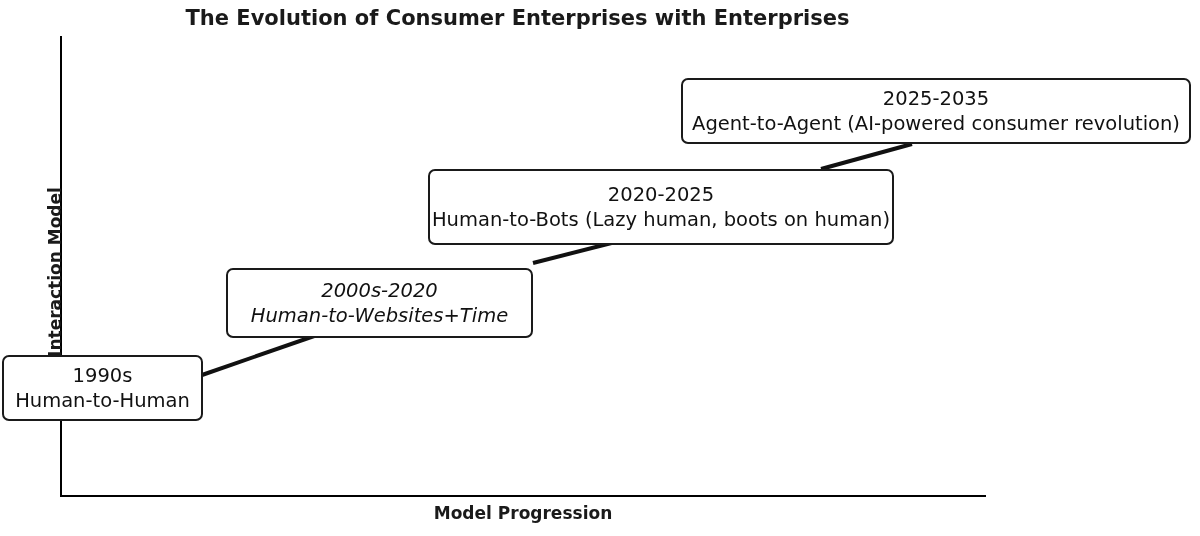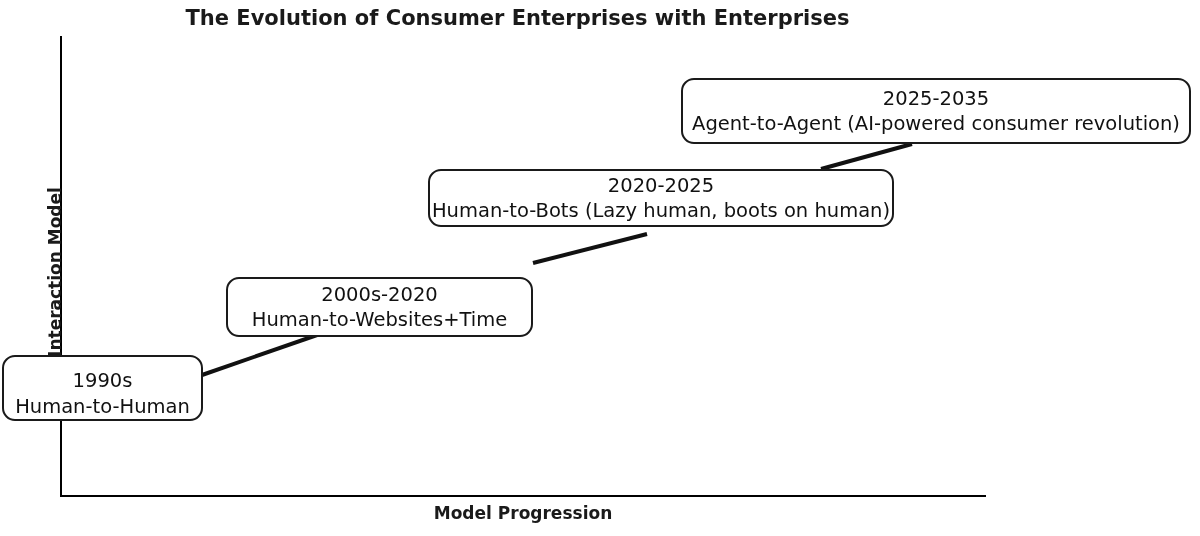--- a/index.html
+++ b/index.html
@@ -91,21 +91,21 @@
     stroke-width: 4;
     stroke-linecap: butt;
   }
 
   
   .stage-box {
     position: absolute;
     box-sizing: border-box;
     background: #ffffff;
     border: 2px solid #1a1a1a;
-    border-radius: 13px;
+    border-radius: 7px;
     display: flex;
     flex-direction: column;
     align-items: center;
     justify-content: center;
     line-height: 1.30;
     color: #111111;
     font-size: 19.5px;
     white-space: nowrap;
     z-index: 5;
   }
@@ -115,35 +115,35 @@
   .stage-model {
     display: block;
   }
 
   
   #stage-0 {
     left: 2px;
     top: 355px;
     width: 201px;
     height: 66px;
-    justify-content: flex-end;
   }
   
   #stage-1 {
     left: 226px;
-    top: 277px;
+    top: 268px;
     width: 307px;
-    height: 60px;
+    height: 70px;
+    font-style: italic;
   }
   
   #stage-2 {
     left: 428px;
     top: 169px;
     width: 466px;
-    height: 58px;
+    height: 76px;
   }
   
   #stage-3 {
     left: 681px;
     top: 78px;
     width: 510px;
     height: 66px;
   }
 </style>
 </head>

